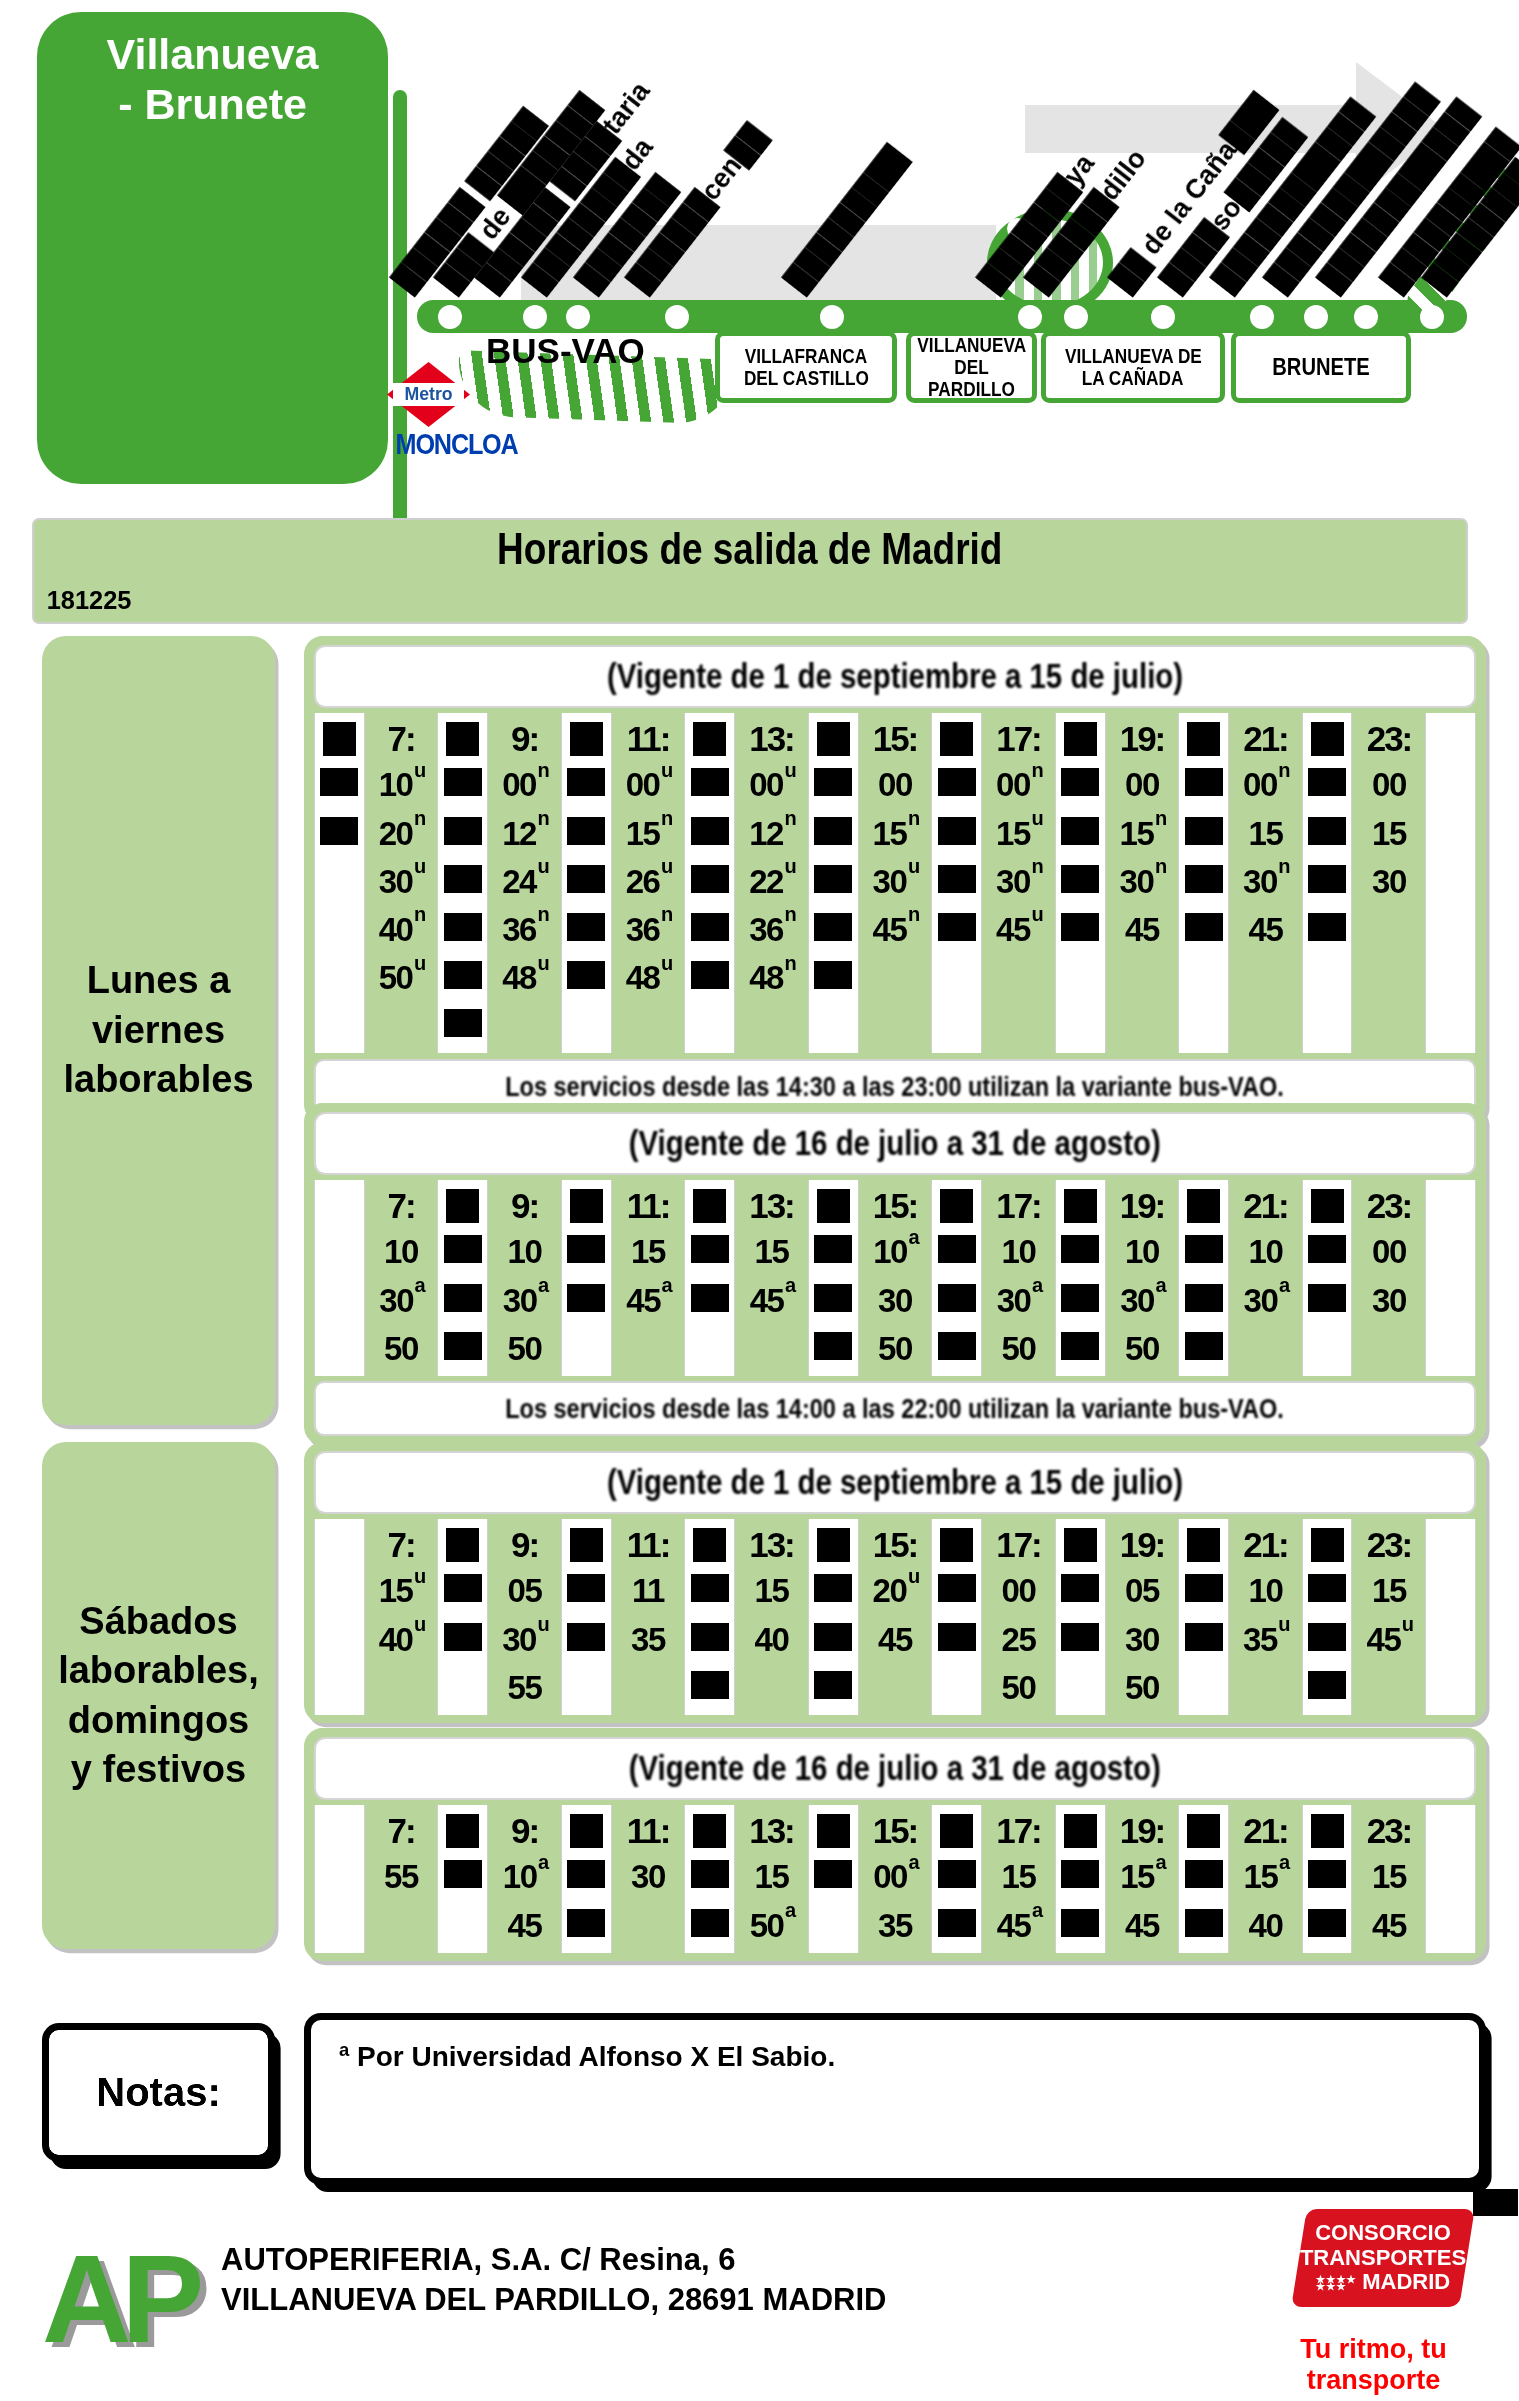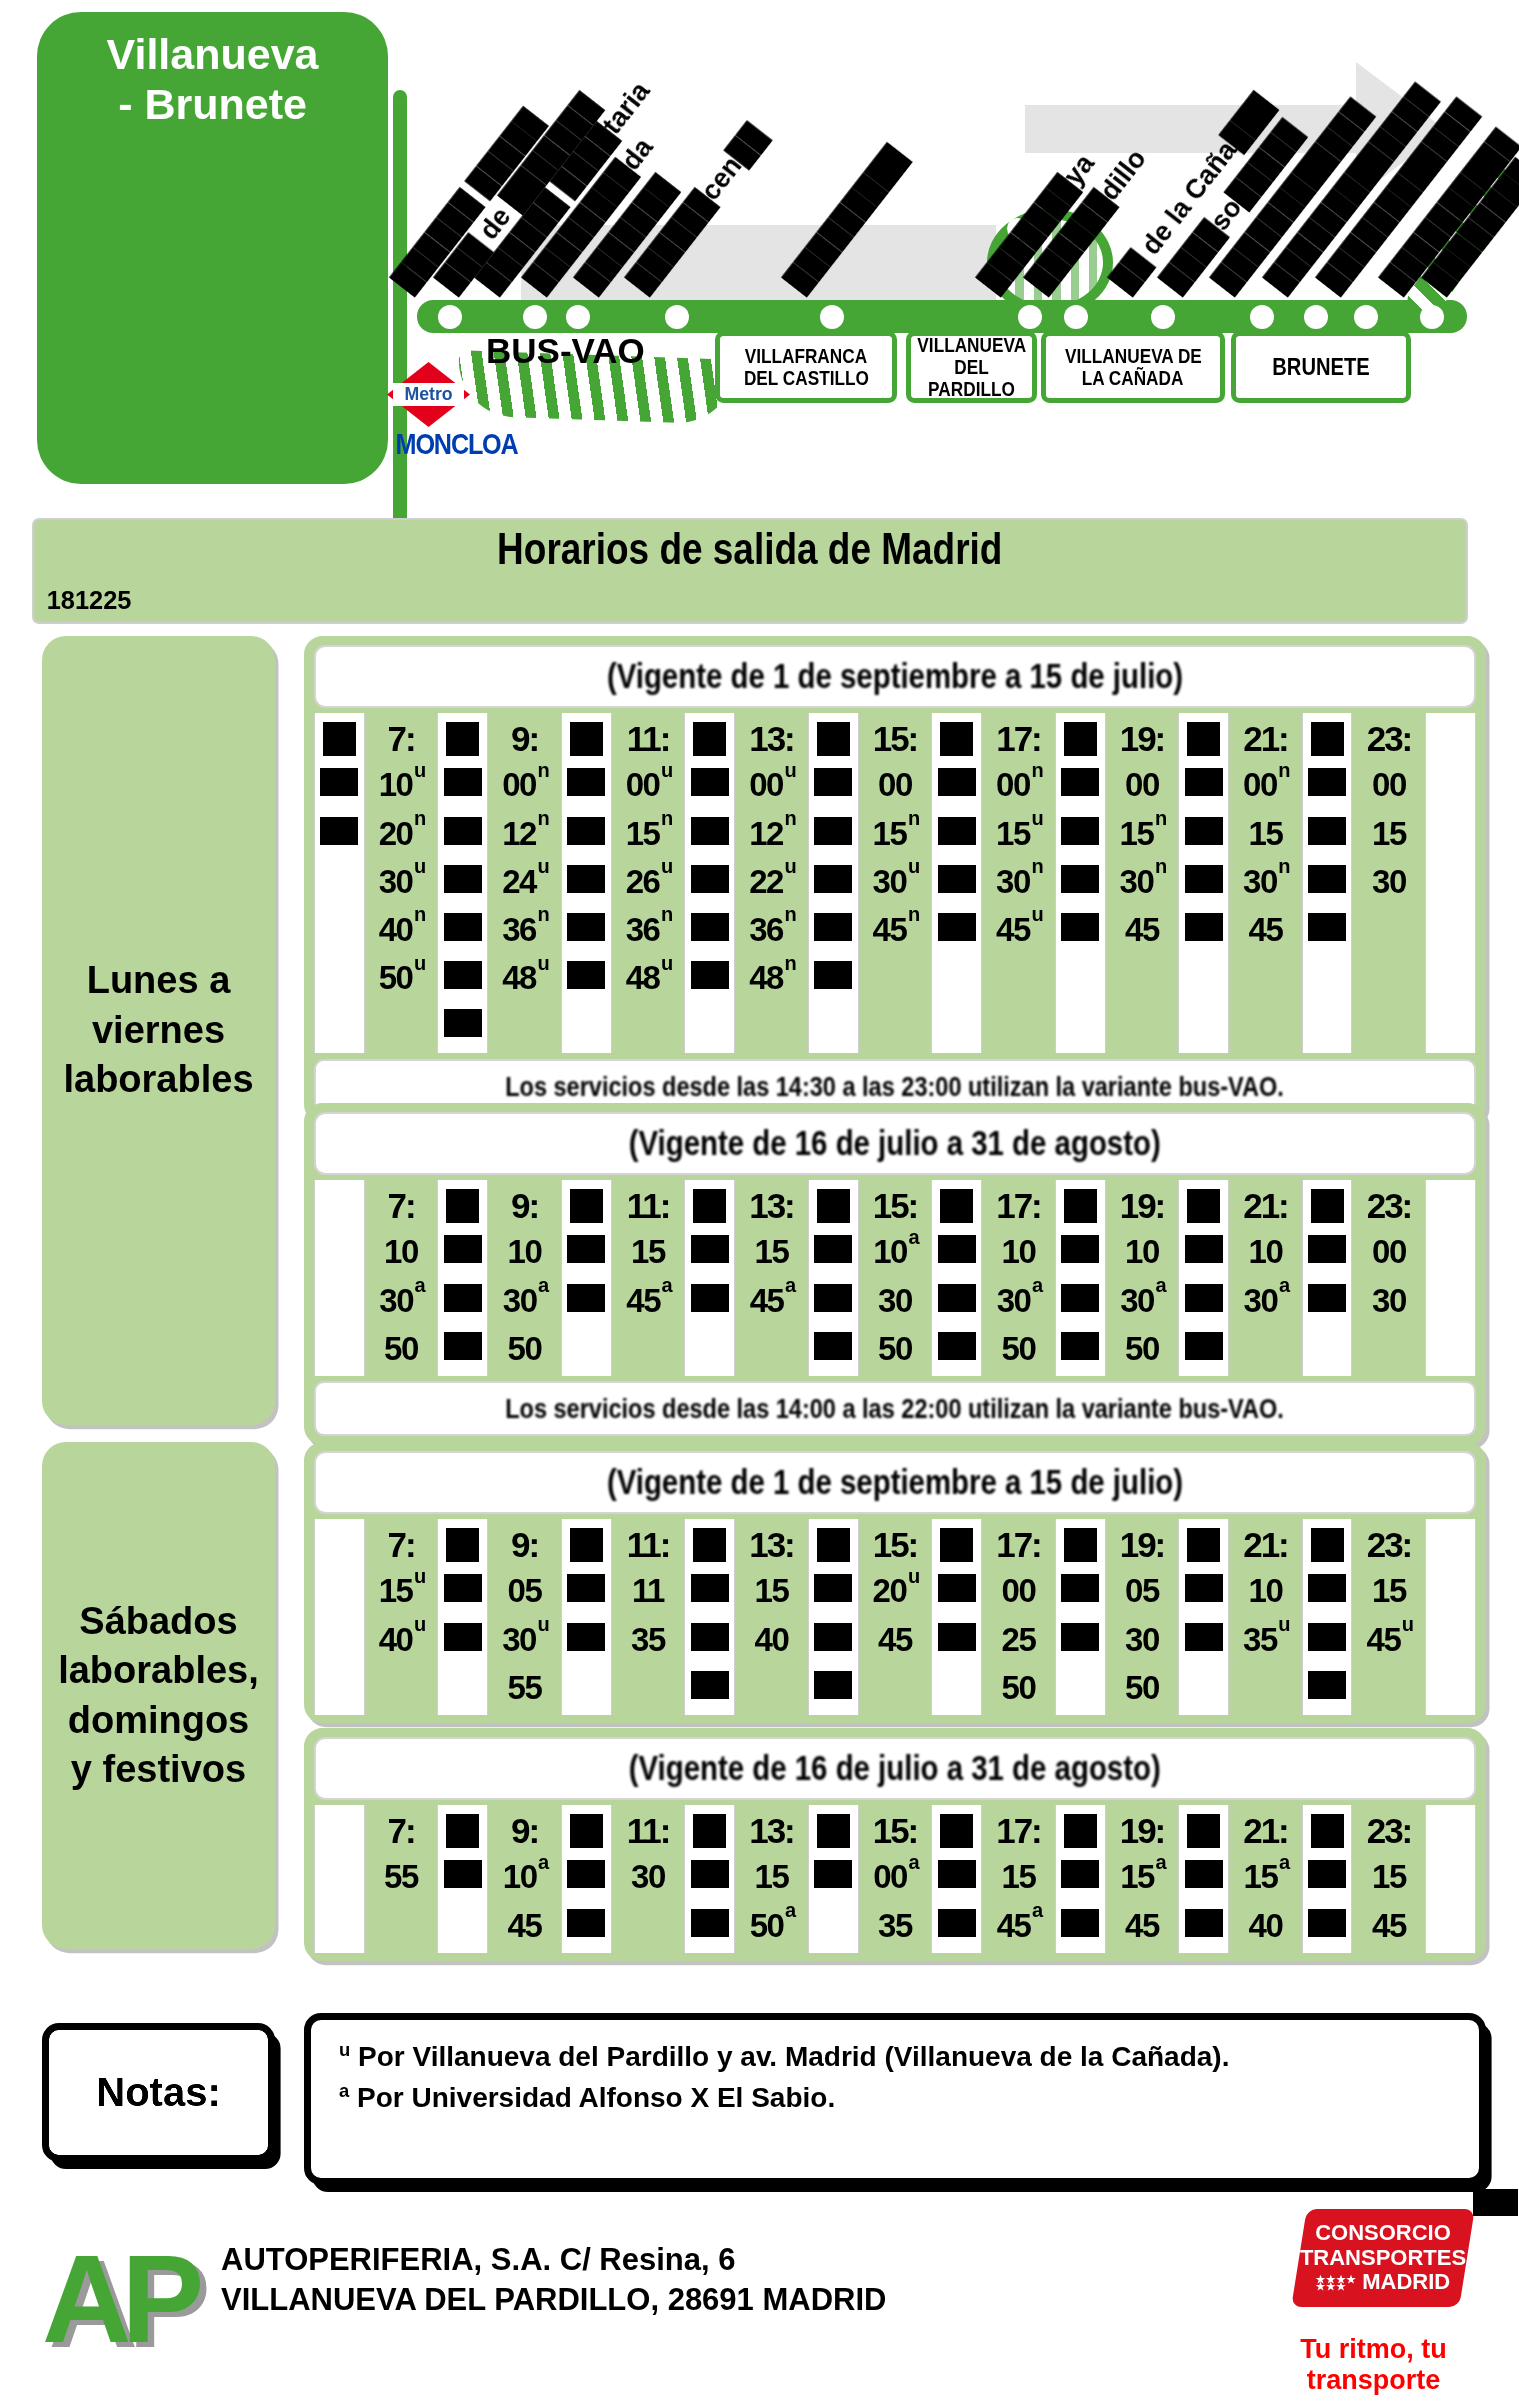--- a/index.html
+++ b/index.html
@@ -910,21 +910,20 @@
       <div class="col cw">
         <div class="hour"></div>
       </div>
     </div>
 </div>
 
 <div class="abs dg1" id="notasbox">
   <span>Notas:</span>
 </div>
 <div class="abs" id="notes">
-    <div class="nitem dg1"><sup>u</sup> Por Villanueva del Pardillo y av. Madrid (Villanueva de la Cañada).</div>
     <div class="nitem dg1"><sup>a</sup> Por Universidad Alfonso X El Sabio.</div>
   </div>
 
 <div class="abs" id="ap">AP</div>
 <div class="abs dg1" id="oplines">
   <div class="opl">AUTOPERIFERIA, S.A. C/ Resina, 6</div>
   <div class="opl">VILLANUEVA DEL PARDILLO, 28691 MADRID</div>
 </div>
 <div class="abs" id="ctm">
   <div id="ctmin">

